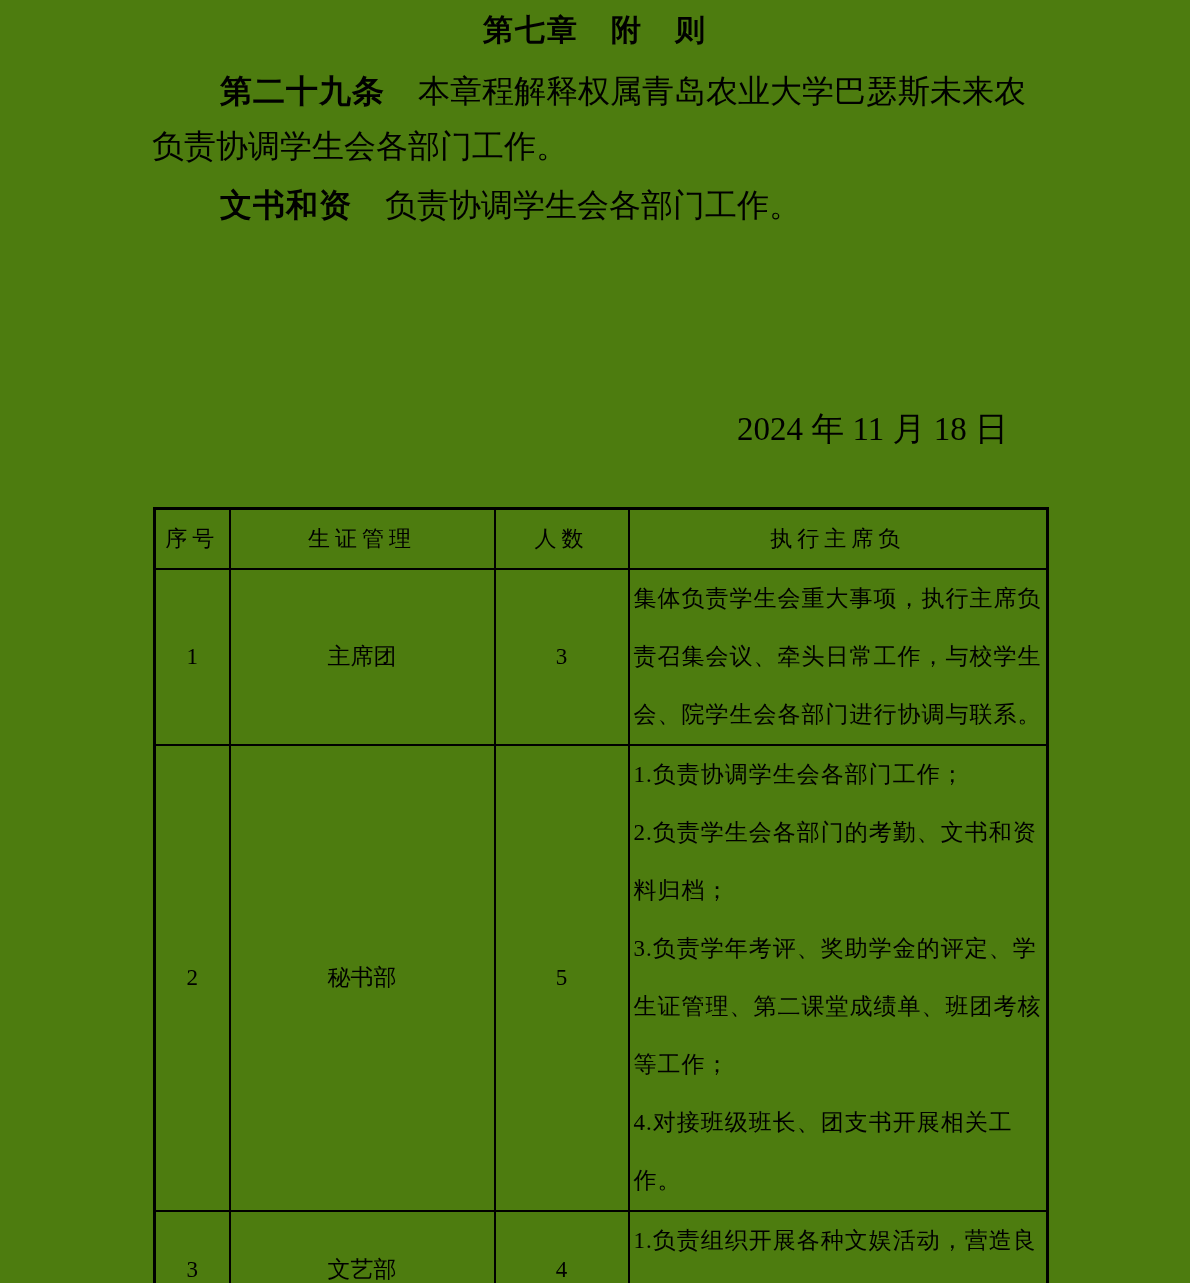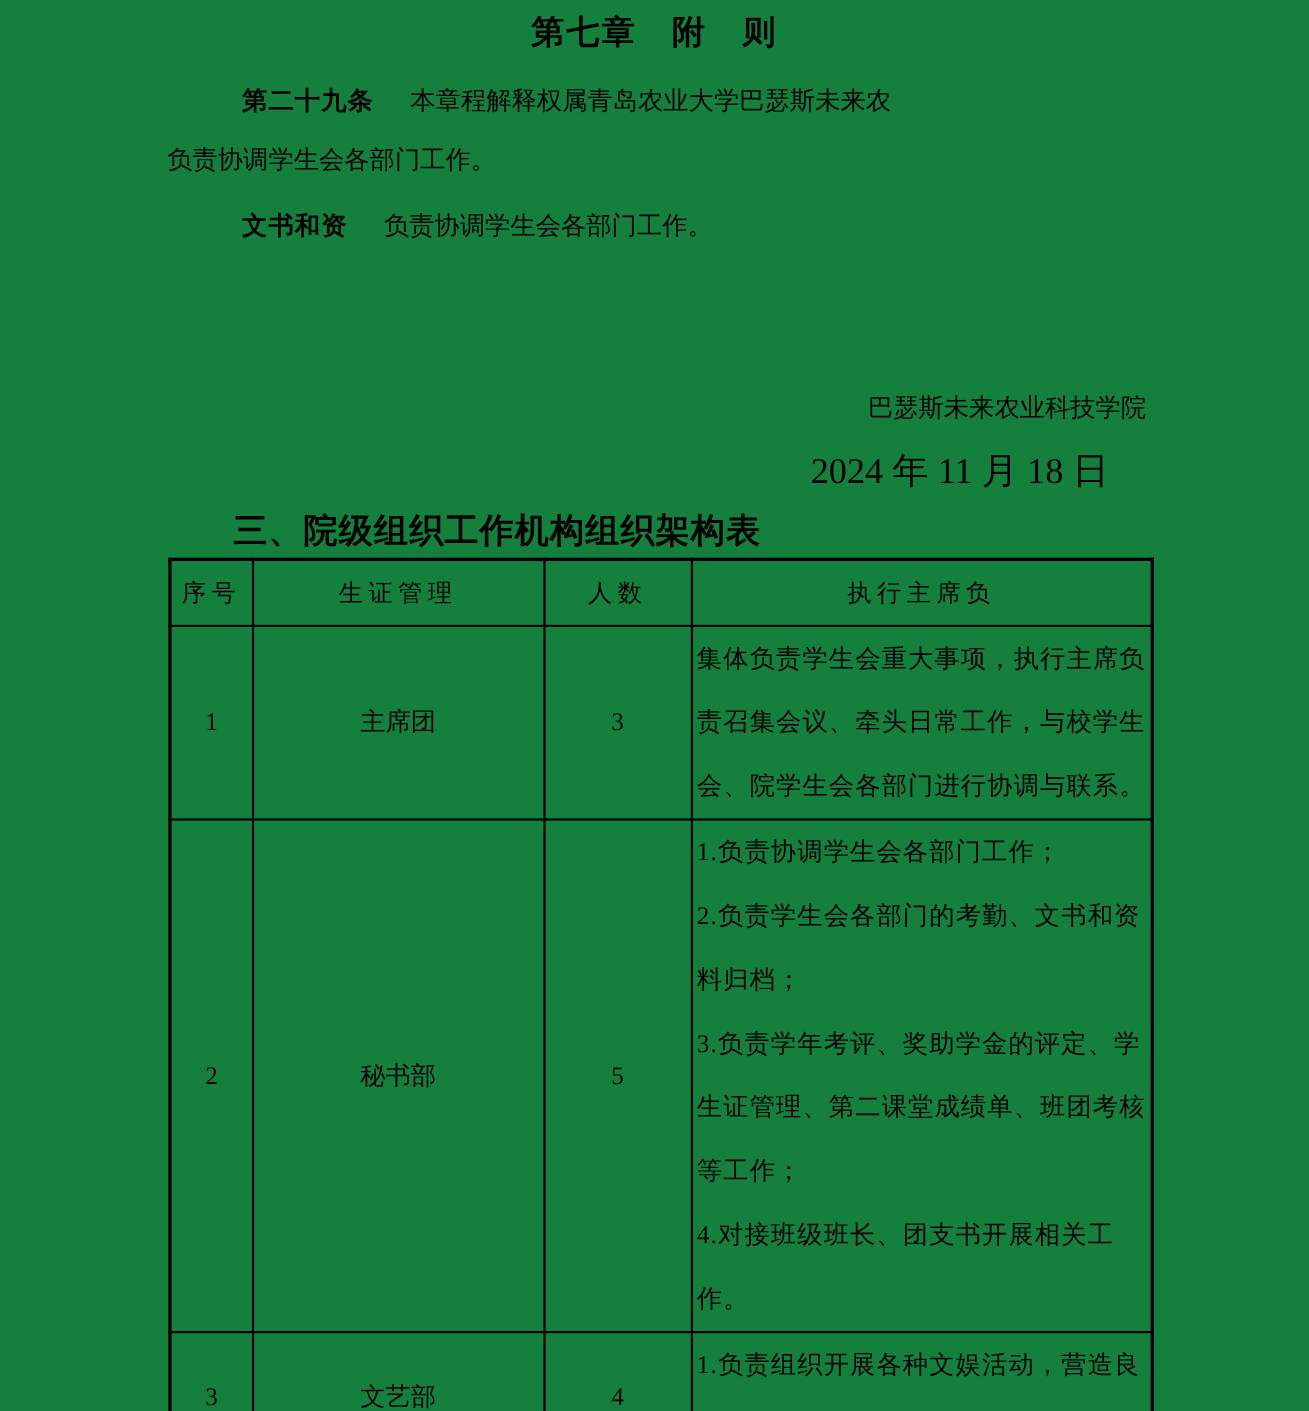--- a/index.html
+++ b/index.html
@@ -4,42 +4,42 @@
 <style>
   html, body {
     margin: 0;
     padding: 0;
     background: #ffffff;
   }
   .page {
     position: relative;
     width: 1190px;
     height: 1283px;
-    background: #15803d;
+    background: #4d7c0f;
     color: #000000;
     font-family: "Liberation Serif", serif;
     overflow: hidden;
   }
   .chapter-title {
     position: absolute;
     top: 10px;
     left: 0;
     width: 100%;
     margin: 0;
     text-align: center;
     font-family: "Liberation Sans", sans-serif;
     font-weight: bold;
     font-size: 30px;
     line-height: 40px;
     letter-spacing: 2px;
   }
   .body-line {
     position: absolute;
     margin: 0;
-    font-size: 23px;
+    font-size: 32px;
     line-height: 38px;
     white-space: nowrap;
   }
   .article-label {
     font-family: "Liberation Sans", sans-serif;
     font-weight: bold;
     margin-right: 33px;
     letter-spacing: 1px;
   }
   .sig-org  { right: 148px; top: 352px; }
@@ -91,25 +91,23 @@
 <div class="page">
 
   <h1 class="chapter-title">第七章　附　则</h1>
 
   <p class="body-line" style="left:220px; top:72px;"><span class="article-label">第二十九条</span><span>本章程解释权属青岛农业大学巴瑟斯未来农</span></p>
 
   <p class="body-line" style="left:152px; top:127px;">负责协调学生会各部门工作。</p>
 
   <p class="body-line" style="left:220px; top:186px;"><span class="article-label">文书和资</span><span>负责协调学生会各部门工作。</span></p>
 
-  <p class="body-line sig-org">巴瑟斯未来农业科技学院</p>
 
   <p class="body-line sig-date">2024 年 11 月 18 日</p>
 
-  <h2 class="section-heading">三、院级组织工作机构组织架构表</h2>
 
   <table class="org-table">
     <colgroup>
       <col style="width:75px">
       <col style="width:265px">
       <col style="width:134px">
       <col style="width:419px">
     </colgroup>
     <tbody>
       <tr class="header-row">

